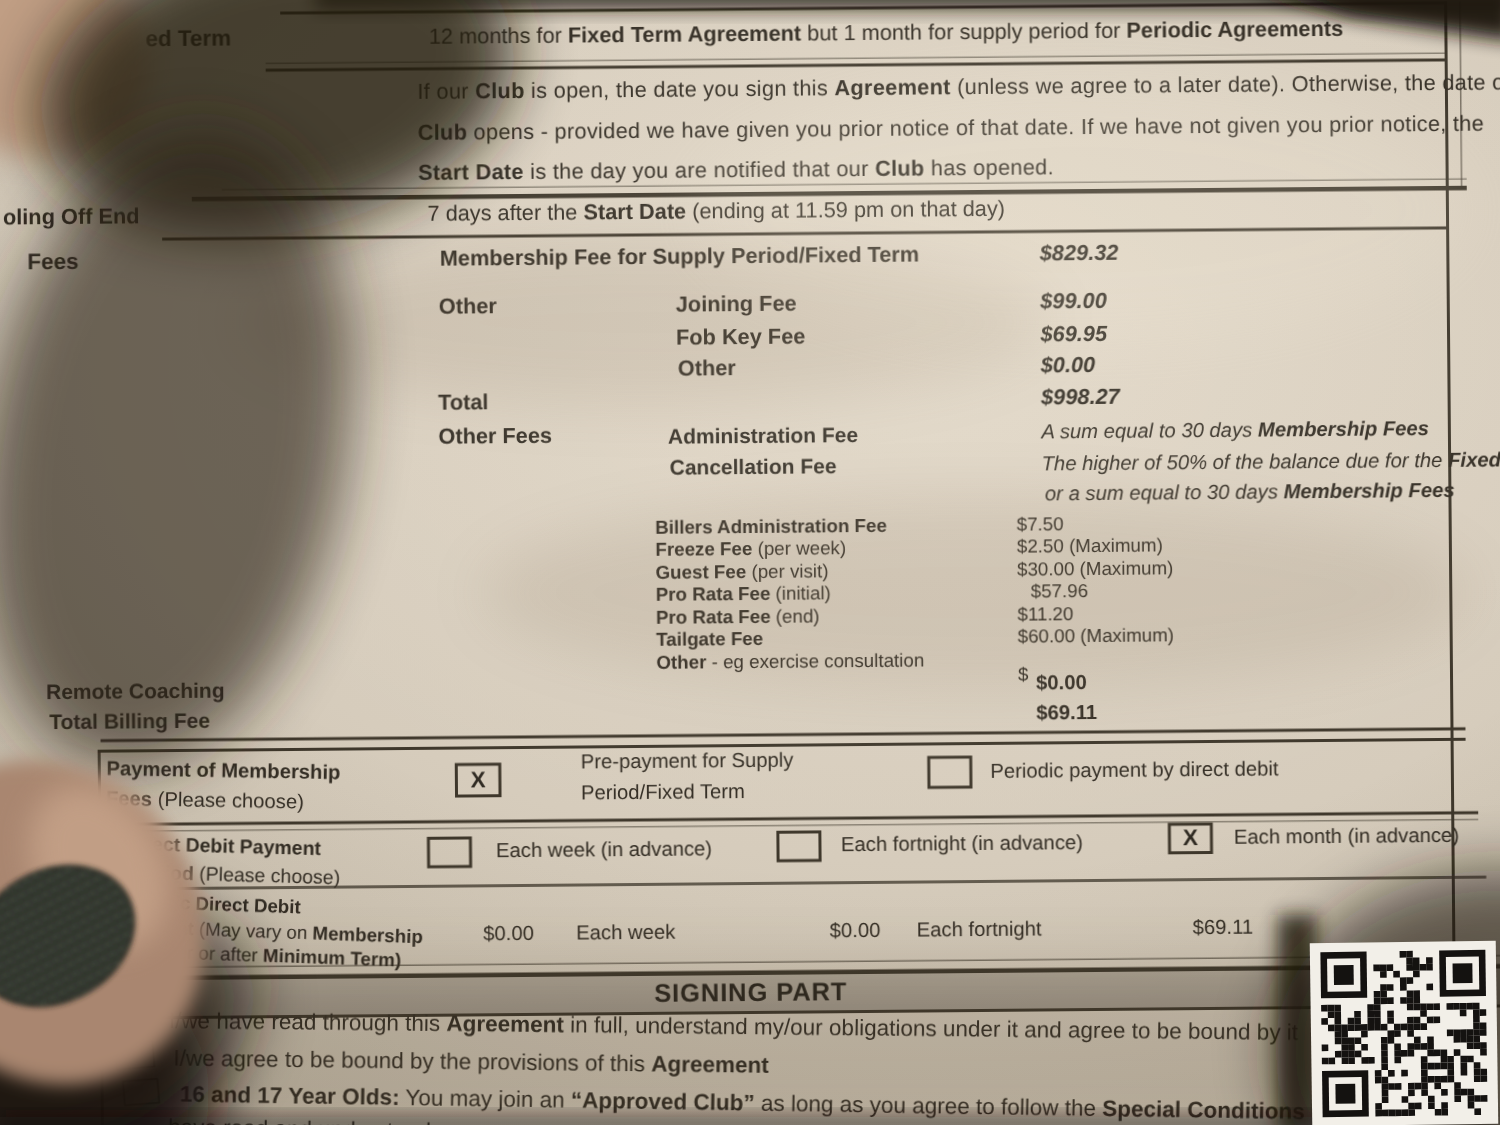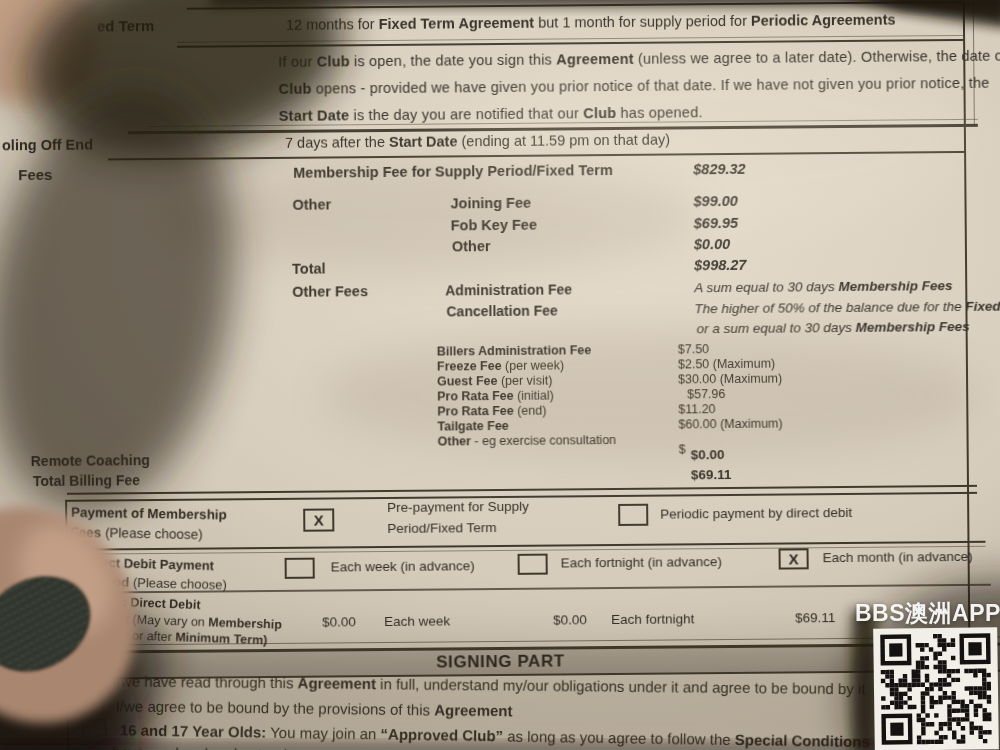--- a/index.html
+++ b/index.html
@@ -207,21 +207,20 @@
     <ellipse cx="55" cy="690" rx="120" ry="80" fill="#1d150d" opacity=".65" filter="url(#b20)" transform="rotate(-25 55 690)"></ellipse>
     <ellipse cx="32" cy="615" rx="100" ry="112" fill="#a98670" filter="url(#b6)" transform="rotate(-36 32 615)"></ellipse>
     <ellipse cx="66" cy="578" rx="42" ry="58" fill="#c6a389" opacity=".85" filter="url(#b10)" transform="rotate(-30 66 578)"></ellipse>
     <ellipse cx="36" cy="624" rx="56" ry="44" fill="url(#glitter)" stroke="#1c1812" stroke-opacity=".5" stroke-width="2" filter="url(#b2)" transform="rotate(-28 36 624)"></ellipse>
 
     <rect x="852" y="610" width="26" height="145" fill="#241a10" opacity=".8" filter="url(#b6)"></rect>
     <ellipse cx="1000" cy="700" rx="150" ry="120" fill="#1f1710" opacity=".6" filter="url(#b20)"></ellipse>
     <rect x="0" y="744" width="1000" height="10" fill="#17100a" opacity=".55" filter="url(#b6)"></rect>
   </svg>
 
-  <div class="watermark">BBS澳洲APP</div>
   <div class="qrbox">
     <svg id="qr" width="124" height="122" viewBox="0 0 124 122">
         <rect x="59.800000000000004" y="6" width="4.4" height="4.4" fill="#141210"></rect>
         <rect x="64.2" y="6" width="4.4" height="4.4" fill="#141210"></rect>
         <rect x="64.2" y="10.4" width="4.4" height="4.4" fill="#141210"></rect>
         <rect x="68.60000000000001" y="10.4" width="4.4" height="4.4" fill="#141210"></rect>
         <rect x="77.4" y="10.4" width="4.4" height="4.4" fill="#141210"></rect>
         <rect x="42.2" y="14.8" width="4.4" height="4.4" fill="#141210"></rect>
         <rect x="46.6" y="14.8" width="4.4" height="4.4" fill="#141210"></rect>
         <rect x="51" y="14.8" width="4.4" height="4.4" fill="#141210"></rect>

